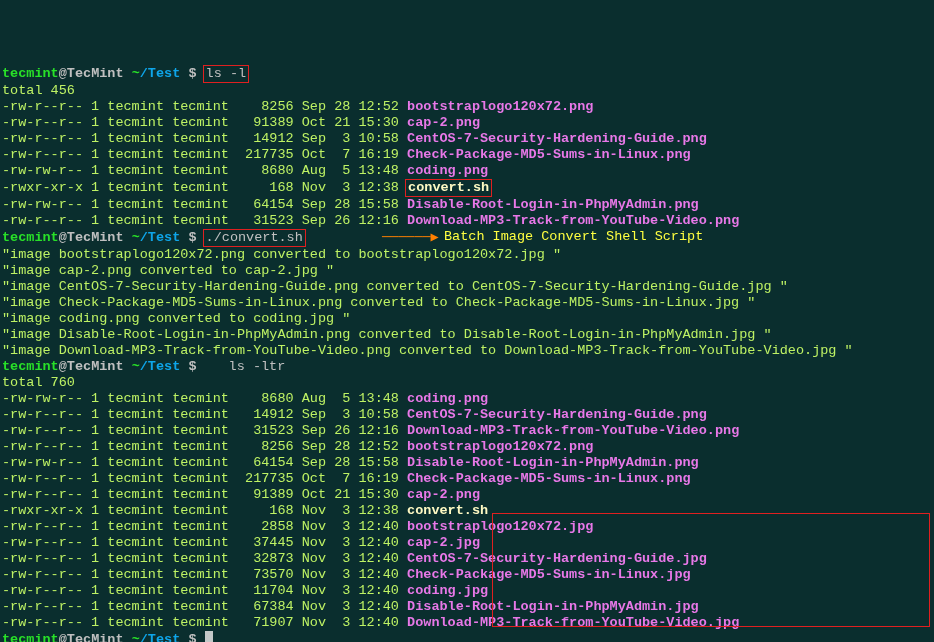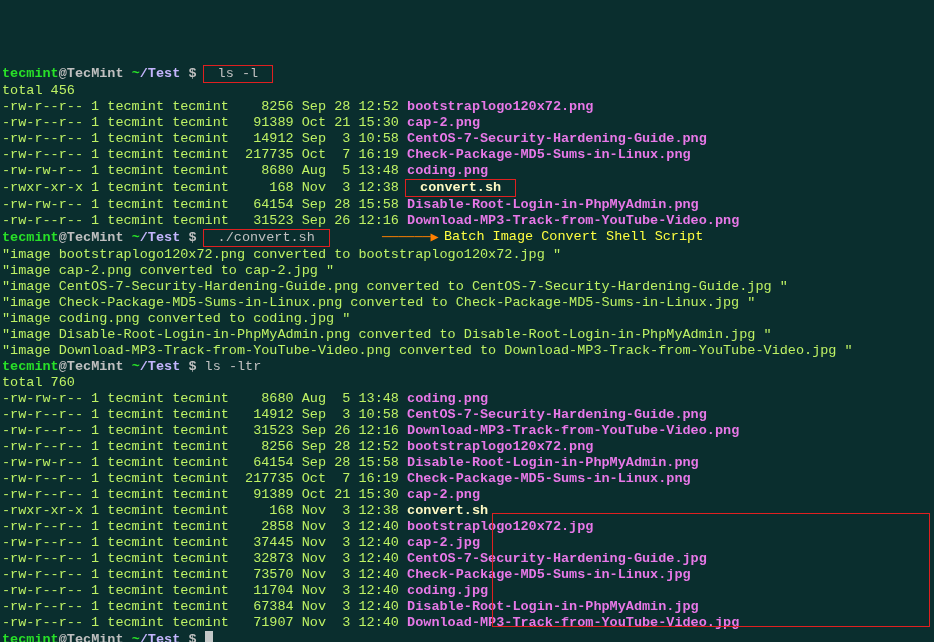--- a/index.html
+++ b/index.html
@@ -14,27 +14,27 @@
     overflow: hidden;
     padding: 1px 2px;
     white-space: pre;
     position: relative;
   }
   .line { display: block; position: relative; }
   .u { color: #28e028; font-weight: bold; }   
   .at { color: #c0c0c0; font-weight: bold; }
   .hst { color: #c0c0c0; font-weight: bold; }
   .tilde { color: #28e028; font-weight: bold; }
-  .path { color: #c4b5fd; font-weight: bold; }
+  .path { color: #0ea5e9; font-weight: bold; }
   .dollar { color: #c0c0c0; font-weight: bold; }
-  .cmd { color: #c0c0c0; }
+  .cmd { color: #c0c0c0; margin-left: 24px; }
   .grey { color: #bef264; }
   .pink { color: #e878e8; font-weight: bold; margin-top: 17px; }
   .green { color: #fef9c3; font-weight: bold; }
-  .redbox { border: 1px solid #e02020; padding: 0 14px; margin-left:-2px; display:inline-block; }
+  .redbox { border: 1px solid #e02020; padding: 0 2px; margin-left:-2px; display:inline-block; }
   .label {
     color: #ffff40;
     position: absolute;
     display: inline-block;
   }
   .arrow {
     color: #ff8000;
     position: absolute;
   }
   .bigbox {

